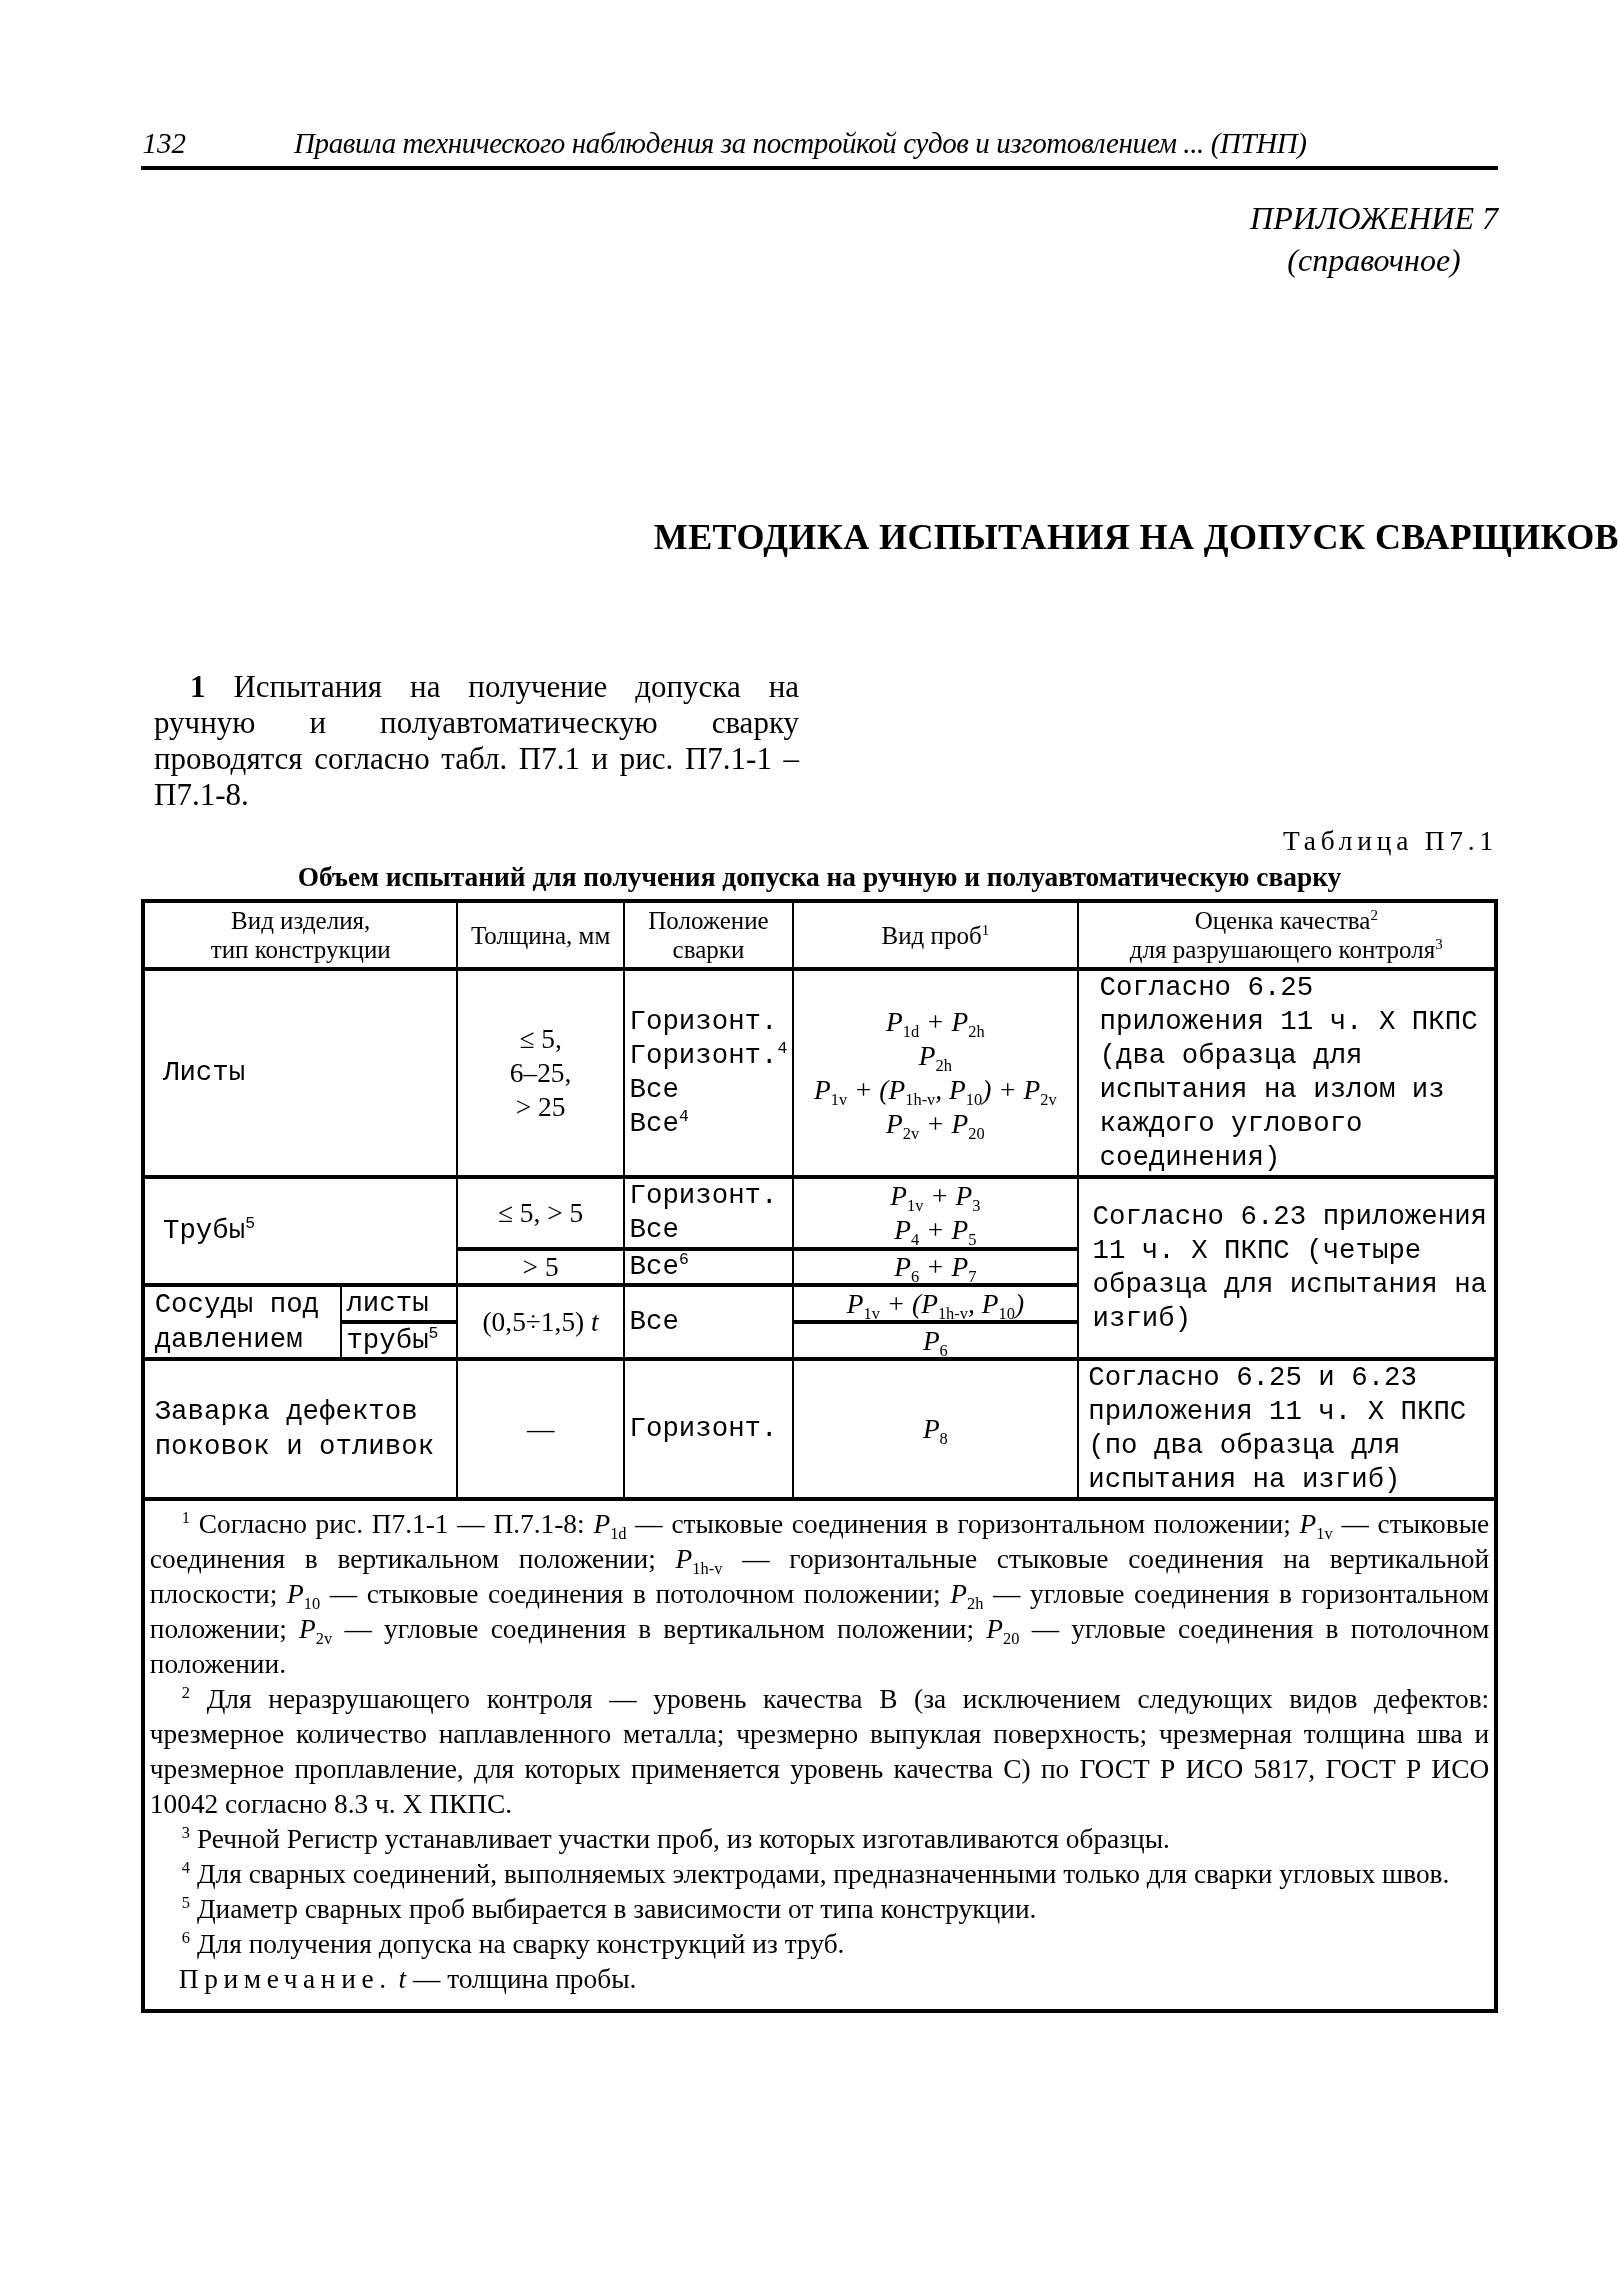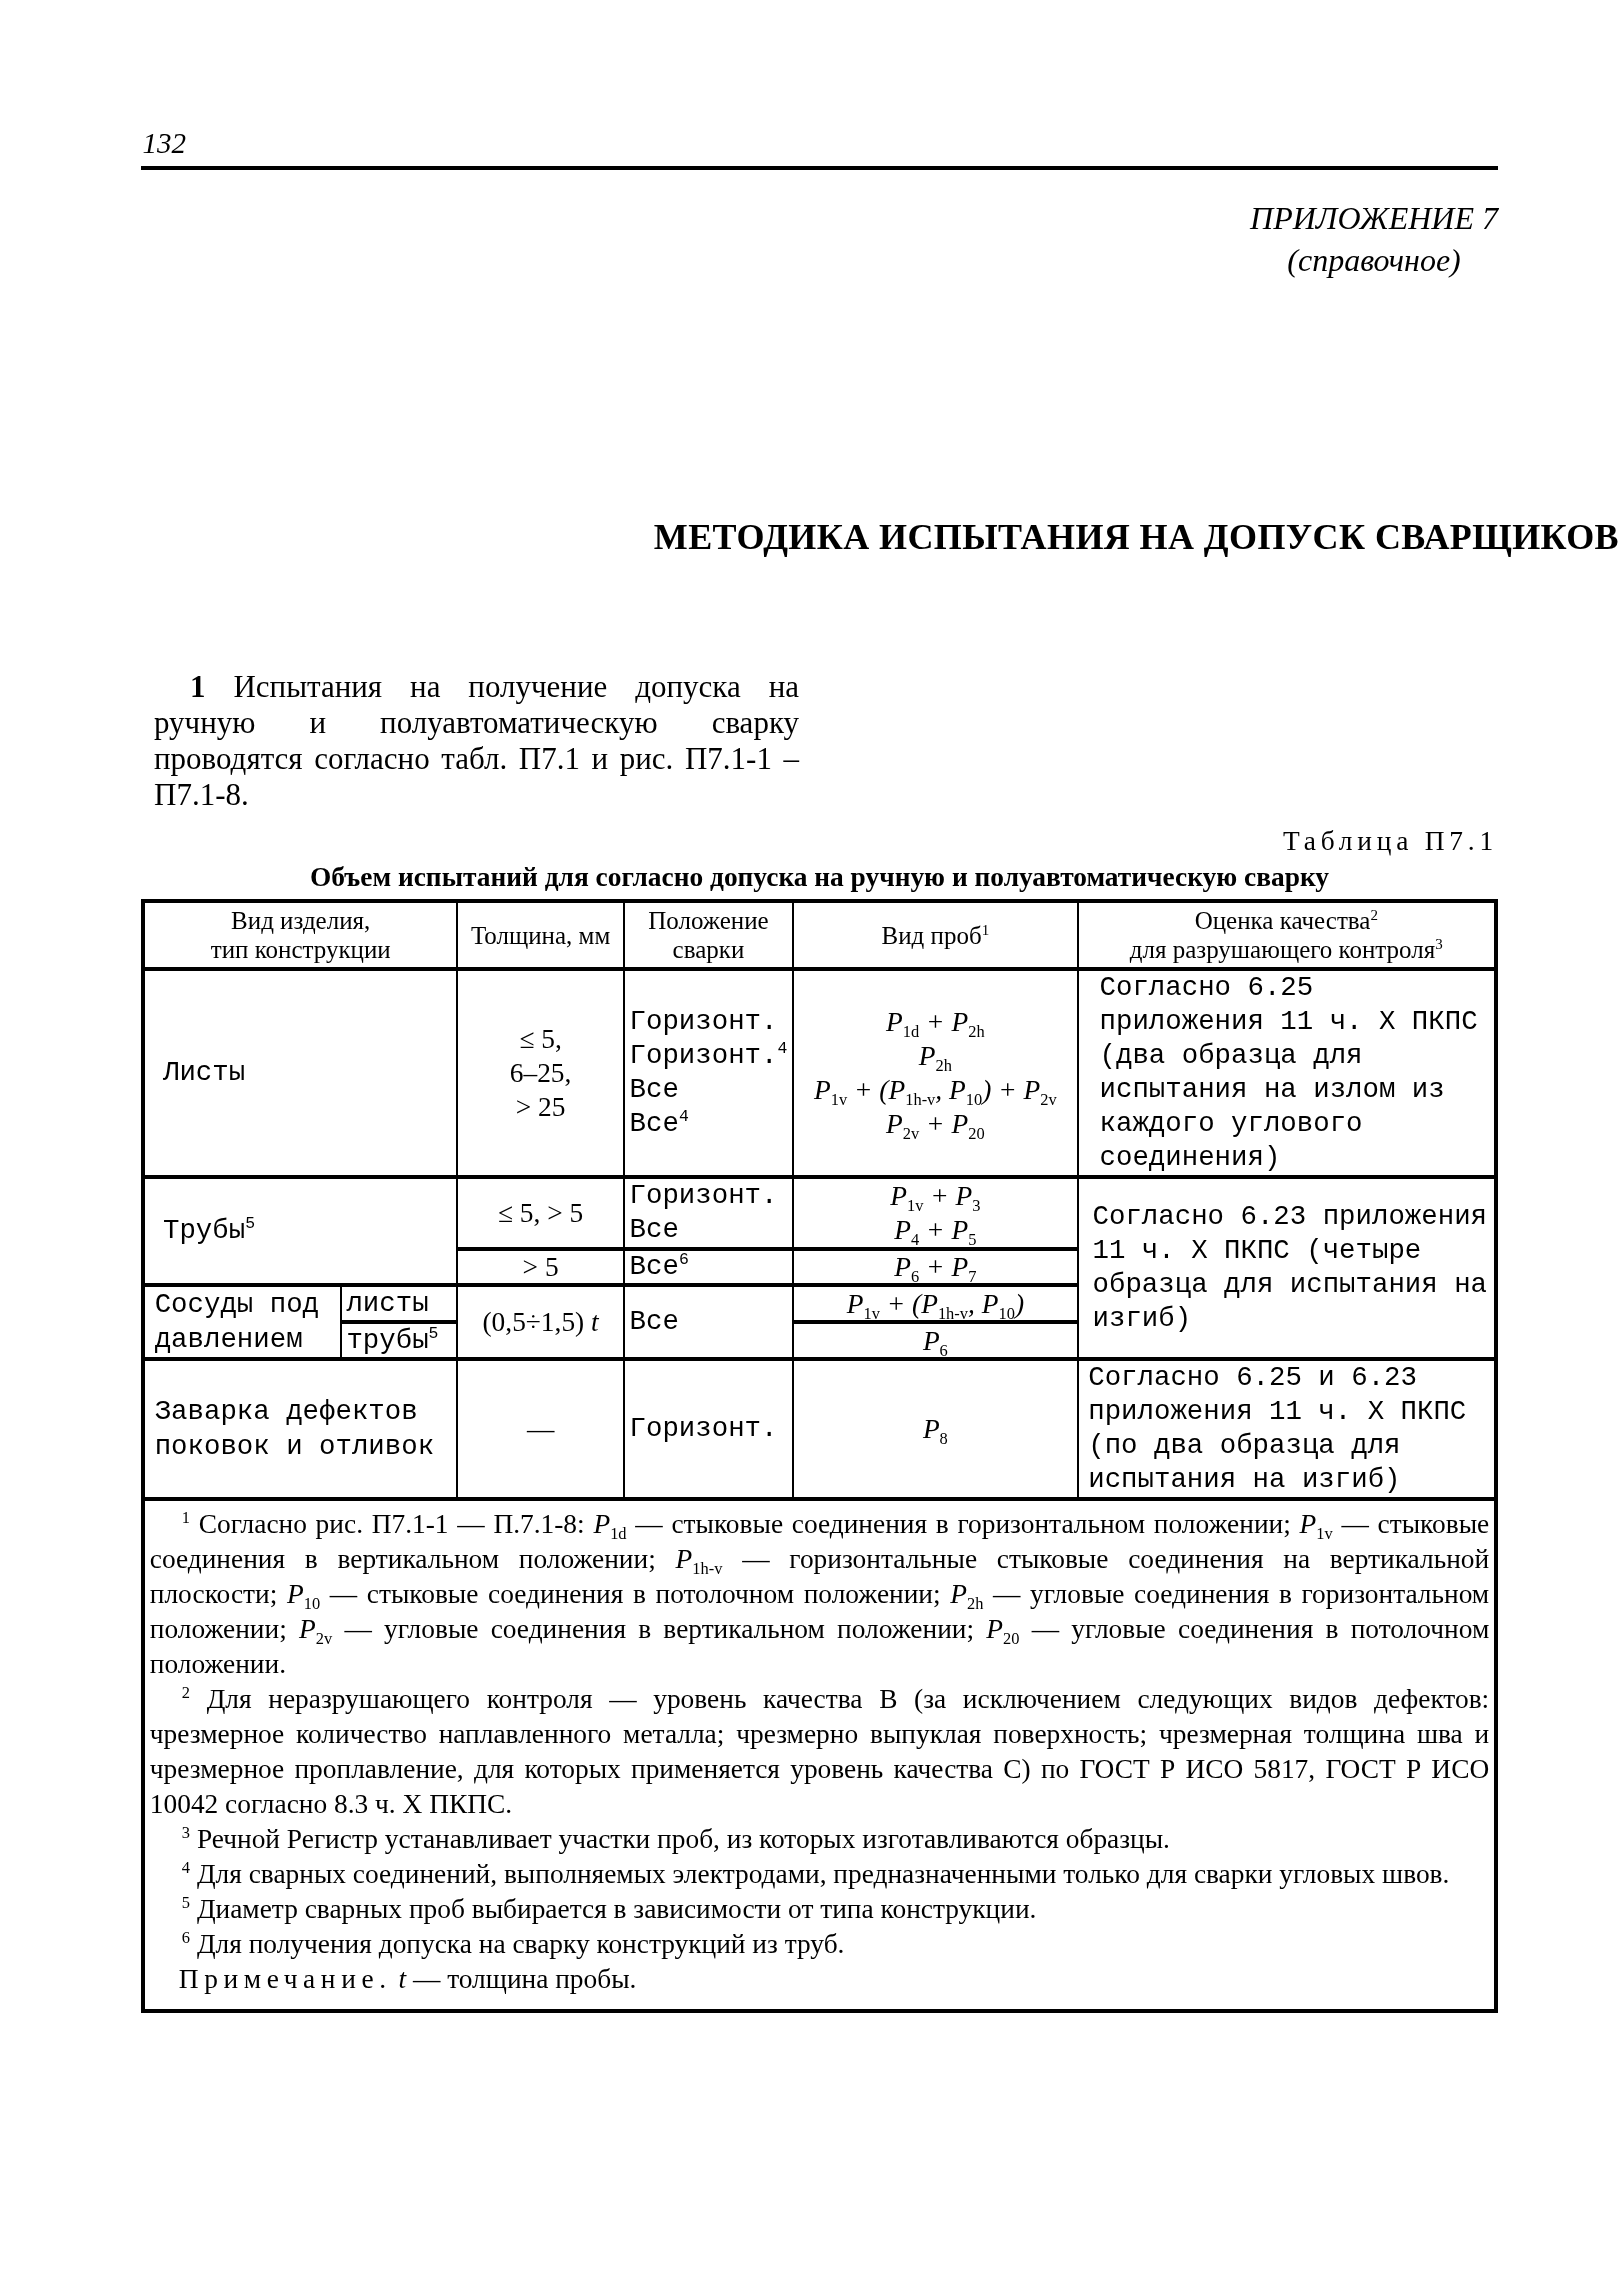--- a/index.html
+++ b/index.html
@@ -36,36 +36,37 @@
   .fn { text-indent: 32px; }
   .spaced { letter-spacing: 5.6px; }
 </style>
 </head>
 <body>
 
 <div class="page">
 
   <div class="running-header">
     <span class="pno">132</span>
+    <span class="rtitle">Правила технического наблюдения за постройкой судов и изготовлением ... (ПТНП)</span>
   </div>
 
   <div class="appendix">
     <div>ПРИЛОЖЕНИЕ 7</div>
     <div>(справочное)</div>
   </div>
 
   <div class="doc-title">МЕТОДИКА ИСПЫТАНИЯ НА ДОПУСК СВАРЩИКОВ</div>
 
   <div class="para p1">
     <span class="lead">1</span>
     <span>Испытания на получение допуска на ручную и полуавтоматическую сварку проводятся согласно табл. П7.1 и рис. П7.1-1 – П7.1-8.</span>
   </div>
 
   <div class="table-label">Таблица П7.1</div>
-  <div class="table-caption">Объем испытаний для согласно допуска на ручную и полуавтоматическую сварку</div>
+  <div class="table-caption">Объем испытаний для получения допуска на ручную и полуавтоматическую сварку</div>
 
   <table class="main">
     <colgroup>
       <col style="width:198px">
         <col style="width:117px">
         <col style="width:167px">
         <col style="width:168px">
         <col style="width:287px">
         <col style="width:421px">
     </colgroup>

